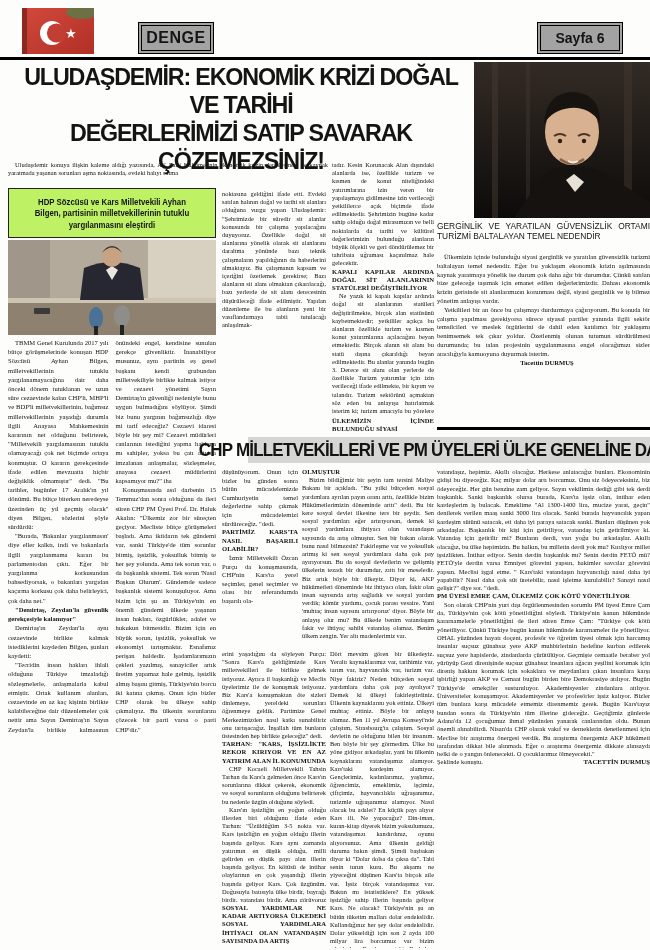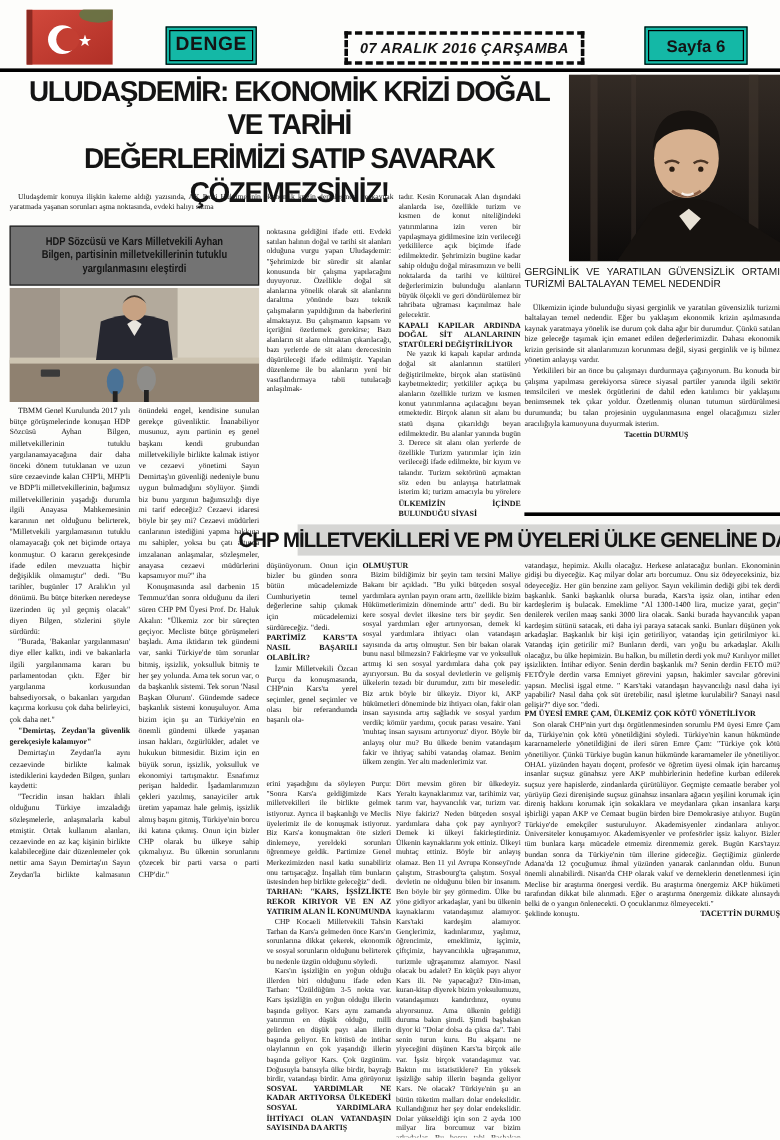--- a/index.html
+++ b/index.html
@@ -1,36 +1,36 @@
 <!DOCTYPE html>
 <html><head>
 <meta charset="utf-8">
 <style>
   *{margin:0;padding:0;box-sizing:border-box}
   html,body{background:#fff}
   #page{position:relative;width:650px;height:950px;background:#fdfdfb;color:#141414;
         font-family:"Liberation Serif",serif;overflow:hidden}
   .abs{position:absolute}
   
-  .orn-box{border:4px double #000;background:#14b8a6;display:flex;align-items:center;justify-content:center;
+  .orn-box{border:4px double #000;background:#a3a3a3;display:flex;align-items:center;justify-content:center;
            font-family:"Liberation Sans",sans-serif;font-weight:bold}
   .masthead{font-size:16px;letter-spacing:.5px}
   .pageno{font-size:14px}
   .date-box{border:3px dashed #0a0a0a;display:flex;align-items:center;justify-content:center;
             font-family:"Liberation Sans",sans-serif;font-weight:bold;font-style:italic;font-size:12px;letter-spacing:.4px}
   .rule{background:#000}
   
   .h1{font-family:"Liberation Sans",sans-serif;font-weight:bold;text-align:center;
       font-size:24px;line-height:28px;letter-spacing:-1.2px;transform:scaleX(.97);transform-origin:center}
   .subhead1{background:#e7e7e5;font-style:italic;font-size:15.5px;line-height:18px;padding:1px 4px;text-align:left}
   .h2bar{background:#d6d6d4;display:flex;align-items:center;justify-content:center}
   .h2txt{font-family:"Liberation Sans",sans-serif;font-weight:bold;font-size:17.5px;letter-spacing:-.8px;
          transform:scaleX(.97);white-space:nowrap}
   
-  .boxcap{border:1px solid #222;background:#737373;display:flex;align-items:center;justify-content:center;overflow:hidden}
+  .boxcap{border:1px solid #222;background:#bef264;display:flex;align-items:center;justify-content:center;overflow:hidden}
   .boxcap span{display:block;font-family:"Liberation Sans",sans-serif;font-weight:bold;font-size:9.5px;line-height:11.5px;
                text-align:center;width:253px;transform:scaleX(.82);transform-origin:center}
   .pcap{font-family:"Liberation Sans",sans-serif;font-weight:normal;font-size:8.4px;line-height:10px;text-align:justify}
   
   .bt{font-size:6.4px;line-height:8.2px;text-align:justify;overflow:hidden}
   .bt p{text-indent:7px}
   .bt p.noind{text-indent:0}
   .bt .shd{font-weight:bold;text-indent:0;font-size:6.6px}
   .rail{font-size:6.6px;line-height:9.2px;columns:2;column-gap:7px}
   .qhead{font-weight:bold;text-indent:0}
@@ -56,23 +56,20 @@
       <rect width="72" height="46" fill="url(#fg)"></rect>
       <ellipse cx="60" cy="4" rx="16" ry="7" fill="#5d7a48" opacity=".85"></ellipse>
       <rect x="0" y="0" width="5" height="46" fill="#8c2a22"></rect>
       <circle cx="30" cy="25" r="12" fill="#fff"></circle>
       <circle cx="34.5" cy="25" r="9.6" fill="#c33e32"></circle>
       <text x="43" y="30" font-size="13" fill="#fff" font-family="DejaVu Sans, sans-serif">★</text>
     </svg>
   </div>
   <div class="orn-box masthead abs" style="left:138px;top:22px;width:76px;height:32px">
     <span>DENGE</span>
-  </div>
-  <div class="date-box abs" style="left:287px;top:26px;width:200px;height:28px">
-    <span>07 ARALIK 2016 ÇARŞAMBA</span>
   </div>
   <div class="orn-box pageno abs" style="left:537px;top:22px;width:86px;height:32px">
     <span>Sayfa 6</span>
   </div>
   <div class="rule abs" style="left:0;top:57px;width:650px;height:3px"></div>
 
   <div class="h1 abs" style="left:8px;top:63px;width:466px;height:58px">
     <div>ULUDAŞDEMİR: EKONOMİK KRİZİ DOĞAL VE TARİHİ</div>
     <div>DEĞERLERİMİZİ SATIP SAVARAK ÇÖZEMEZSİNİZ!</div>
   </div>

